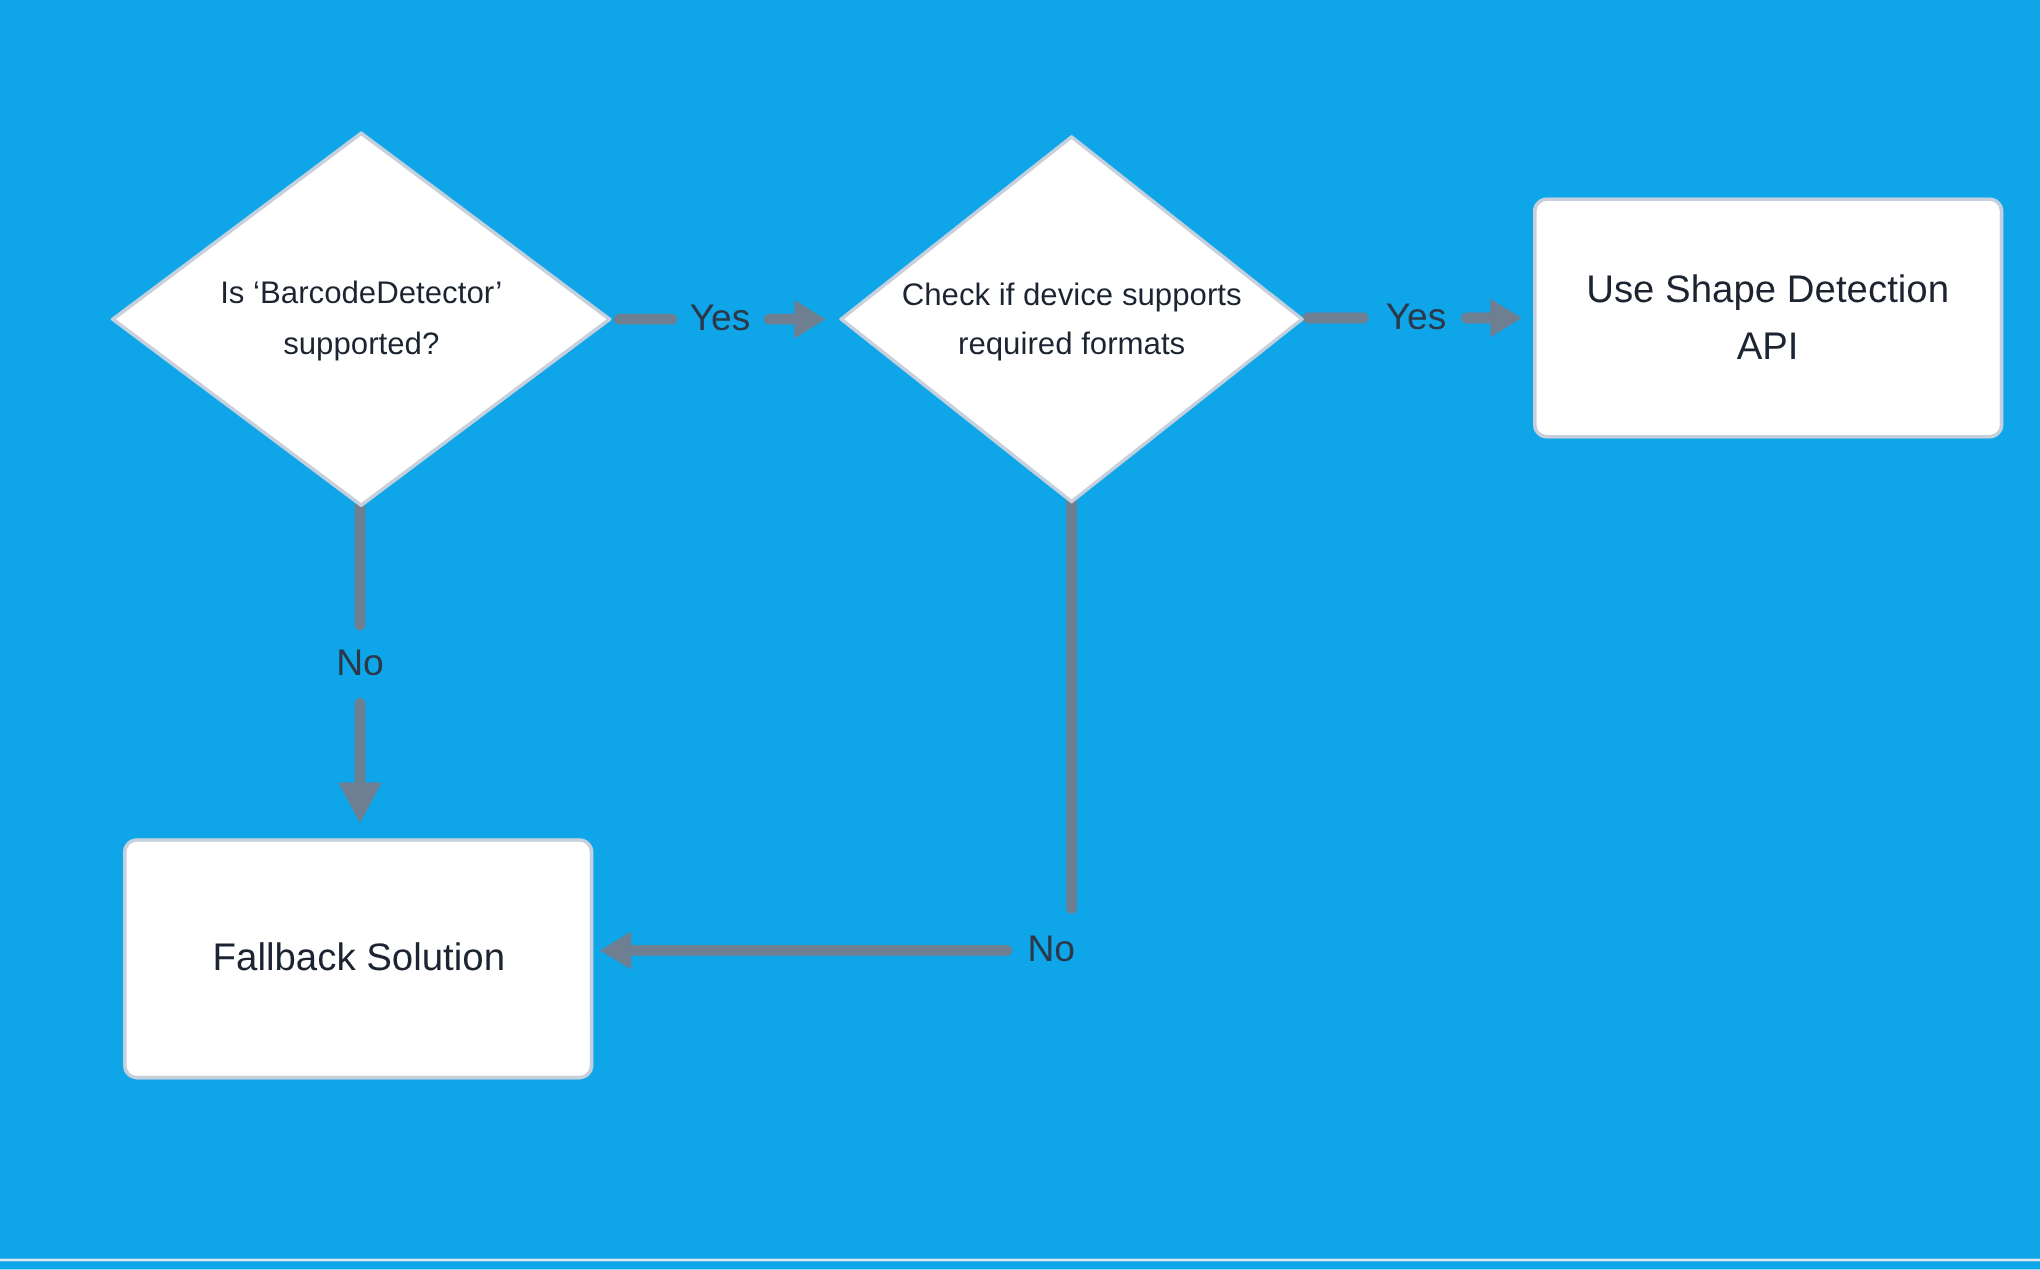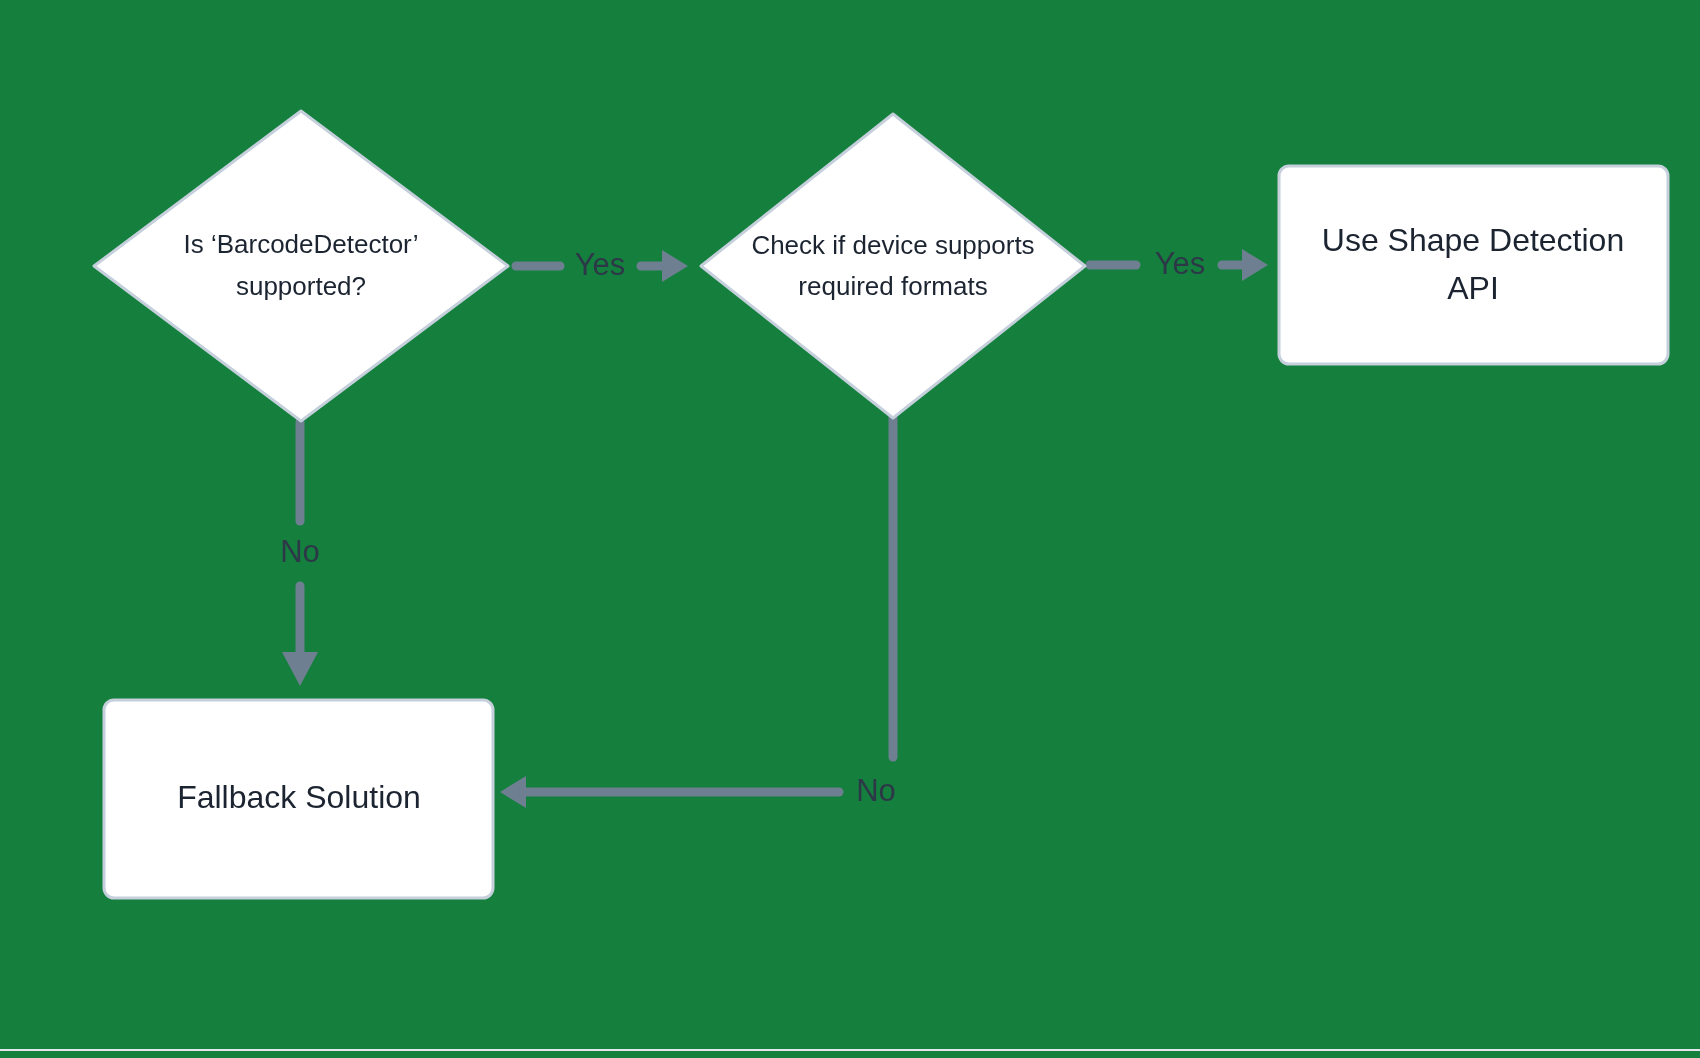--- a/index.html
+++ b/index.html
@@ -8,21 +8,21 @@
     padding: 0;
     background: #ffffff;
   }
   body {
     font-family: "Liberation Sans", "DejaVu Sans", sans-serif;
   }
   #canvas {
     position: relative;
     width: 1700px;
     height: 1058px;
-    background: #15803d;
+    background: #0ea5e9;
     overflow: hidden;
   }
   #diagram-svg {
     position: absolute;
     left: 0;
     top: 0;
     width: 1700px;
     height: 1058px;
     display: block;
   }

